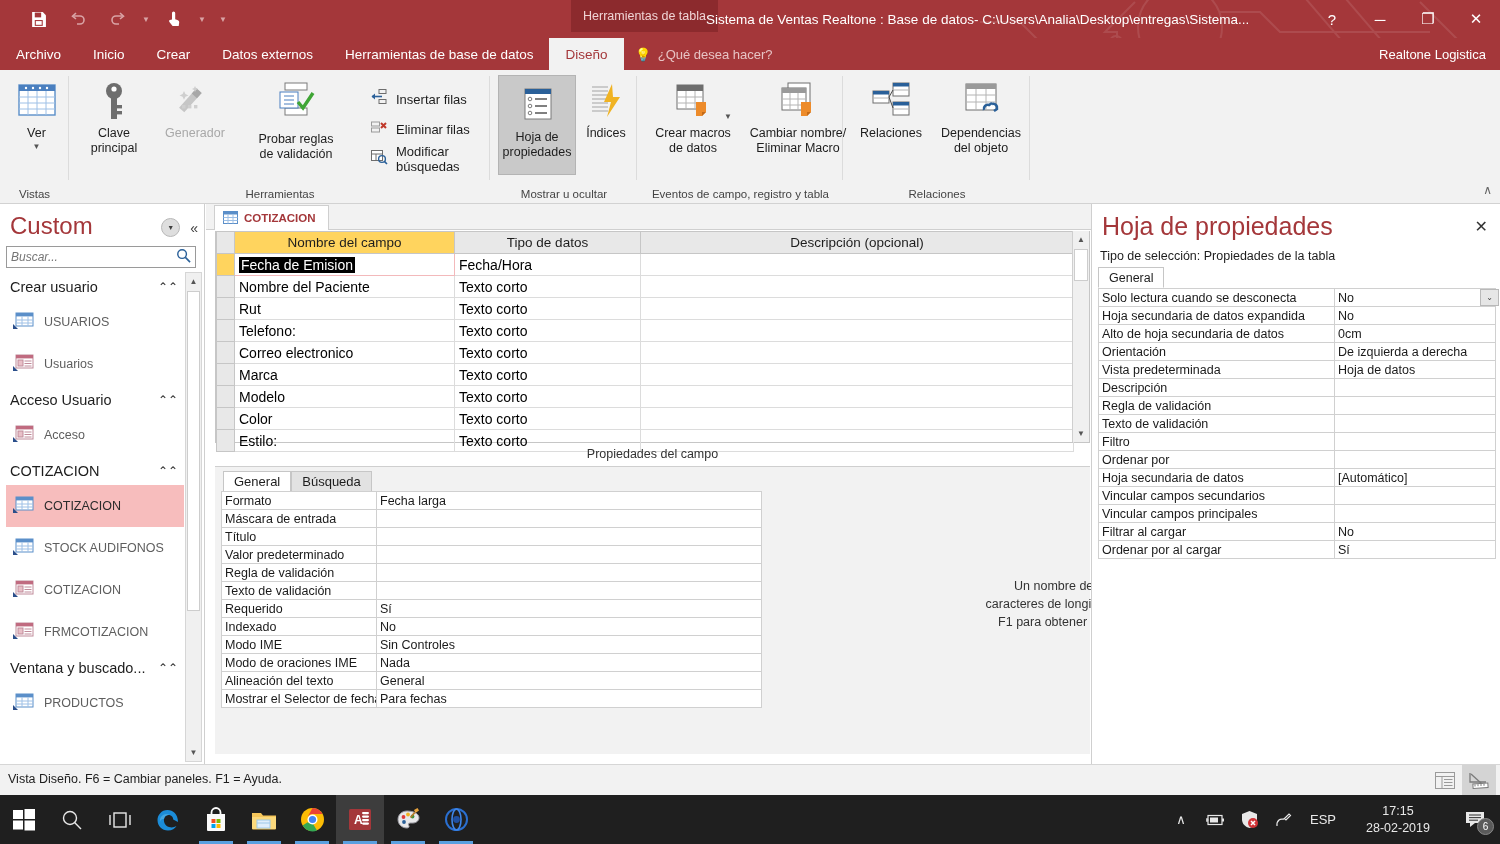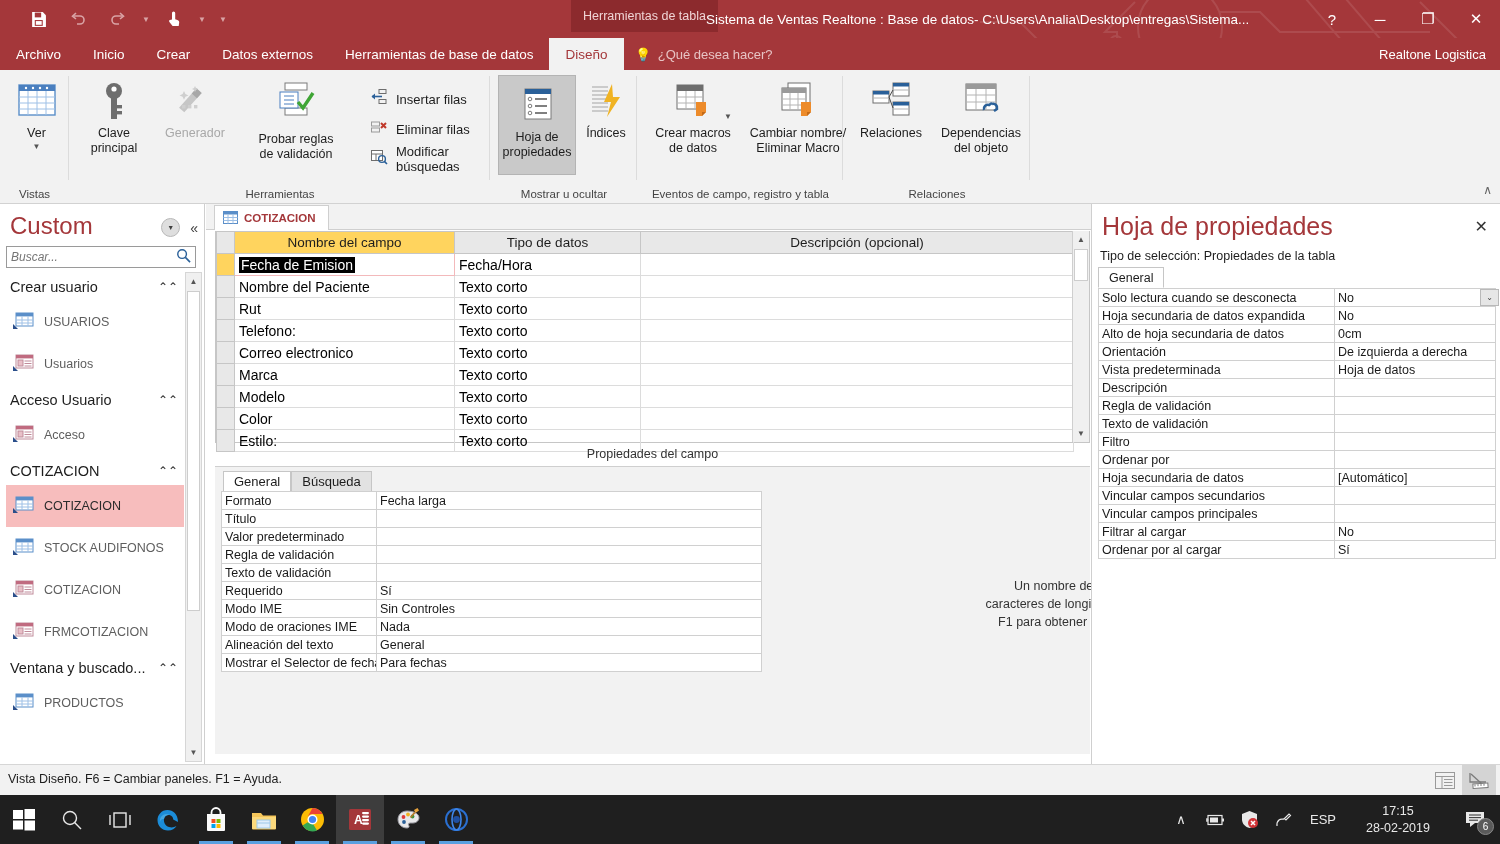--- a/index.html
+++ b/index.html
@@ -883,38 +883,46 @@
       <div class="fp-tab">Búsqueda</div>
     </div>
 
     <table class="fp">
       <tbody>
         <tr>
           <td class="k">Formato</td>
           <td>Fecha larga</td>
         </tr>
         <tr>
+          <td class="k">Máscara de entrada</td>
+          <td></td>
+        </tr>
+        <tr>
           <td class="k">Título</td>
           <td></td>
         </tr>
         <tr>
           <td class="k">Valor predeterminado</td>
           <td></td>
         </tr>
         <tr>
           <td class="k">Regla de validación</td>
           <td></td>
         </tr>
         <tr>
           <td class="k">Texto de validación</td>
           <td></td>
         </tr>
         <tr>
           <td class="k">Requerido</td>
           <td>Sí</td>
+        </tr>
+        <tr>
+          <td class="k">Indexado</td>
+          <td>No</td>
         </tr>
         <tr>
           <td class="k">Modo IME</td>
           <td>Sin Controles</td>
         </tr>
         <tr>
           <td class="k">Modo de oraciones IME</td>
           <td>Nada</td>
         </tr>
         <tr>

